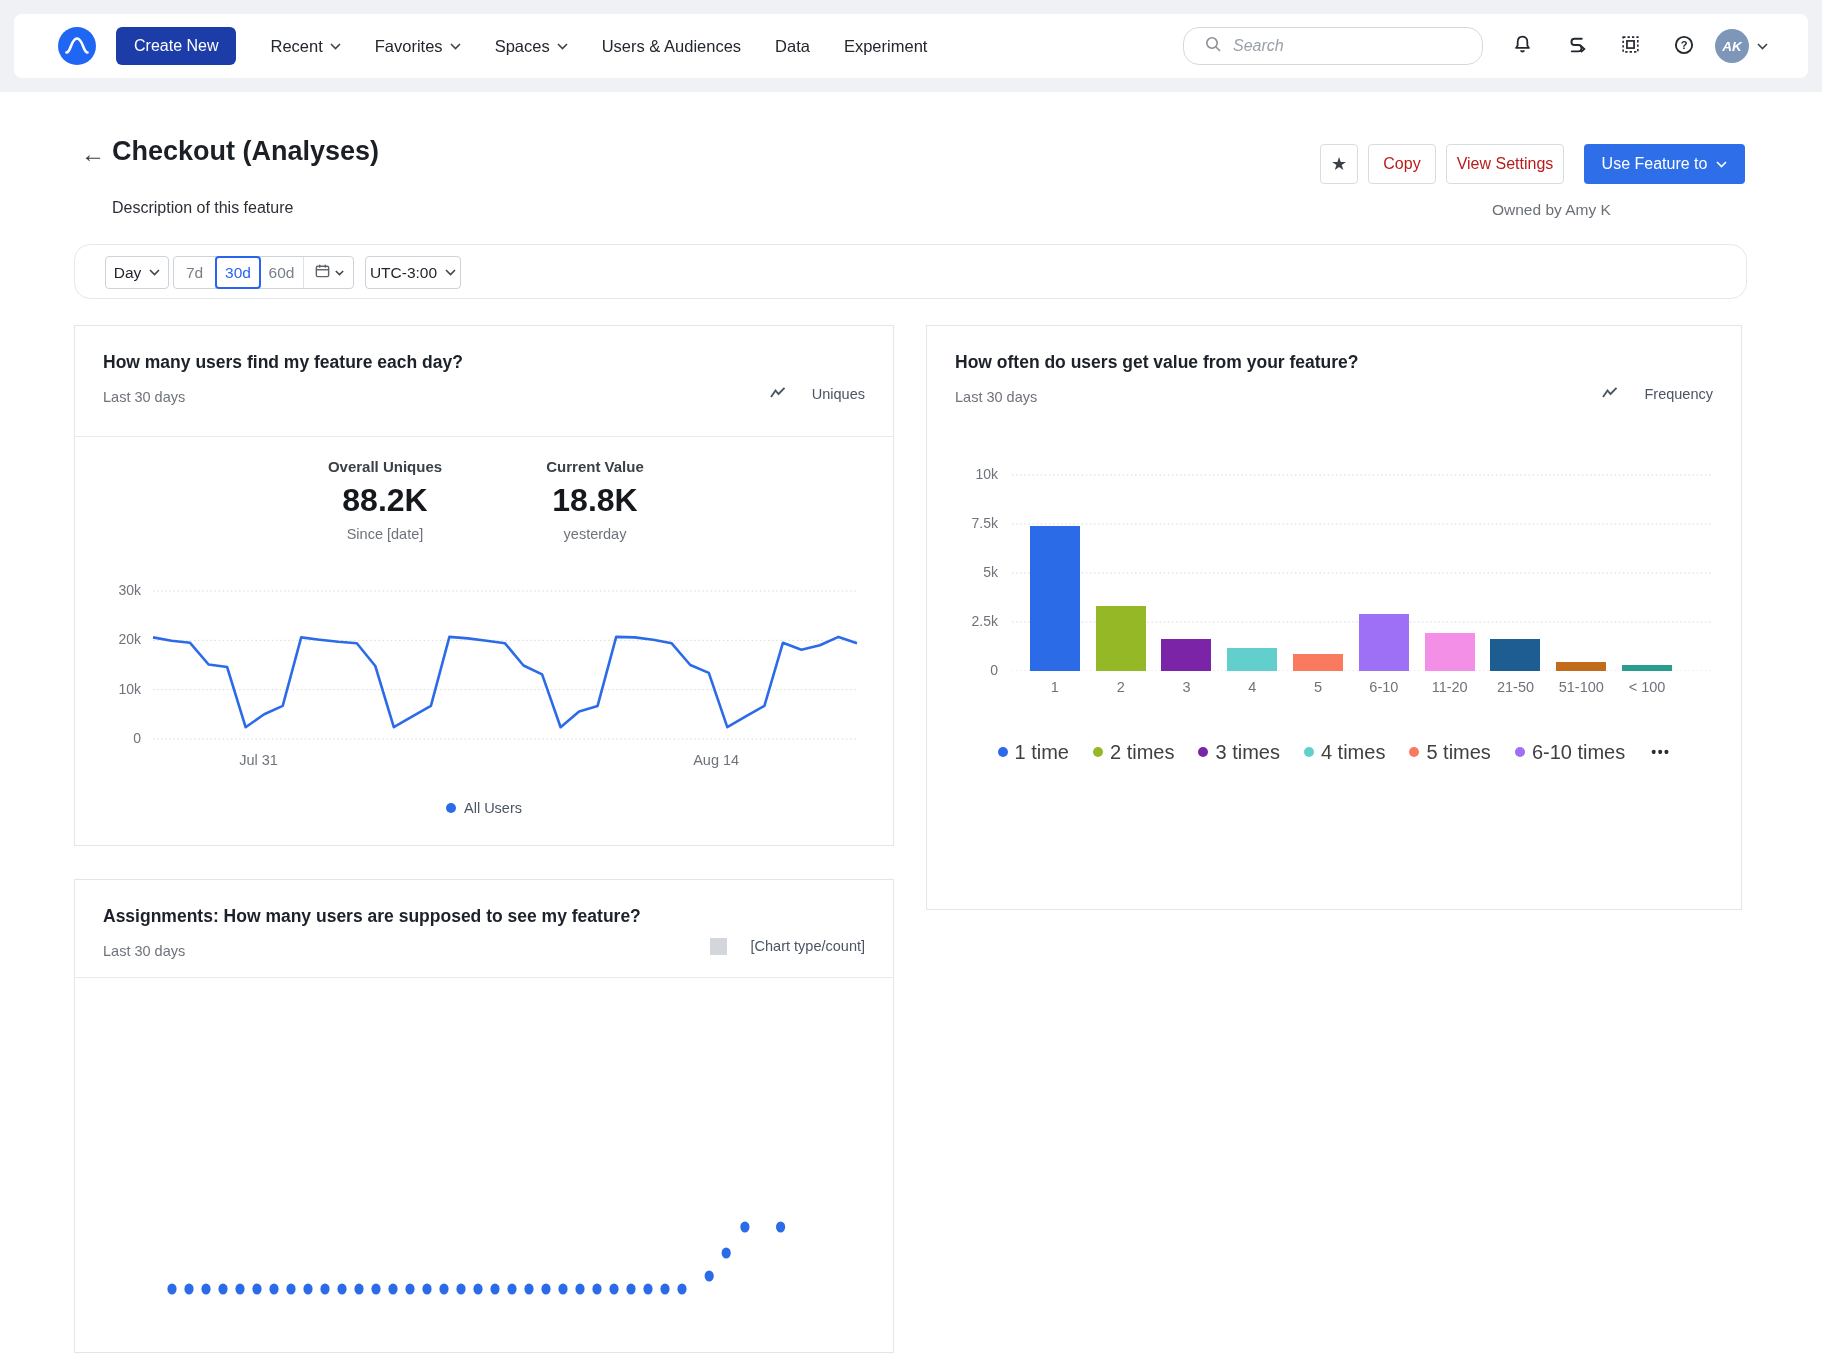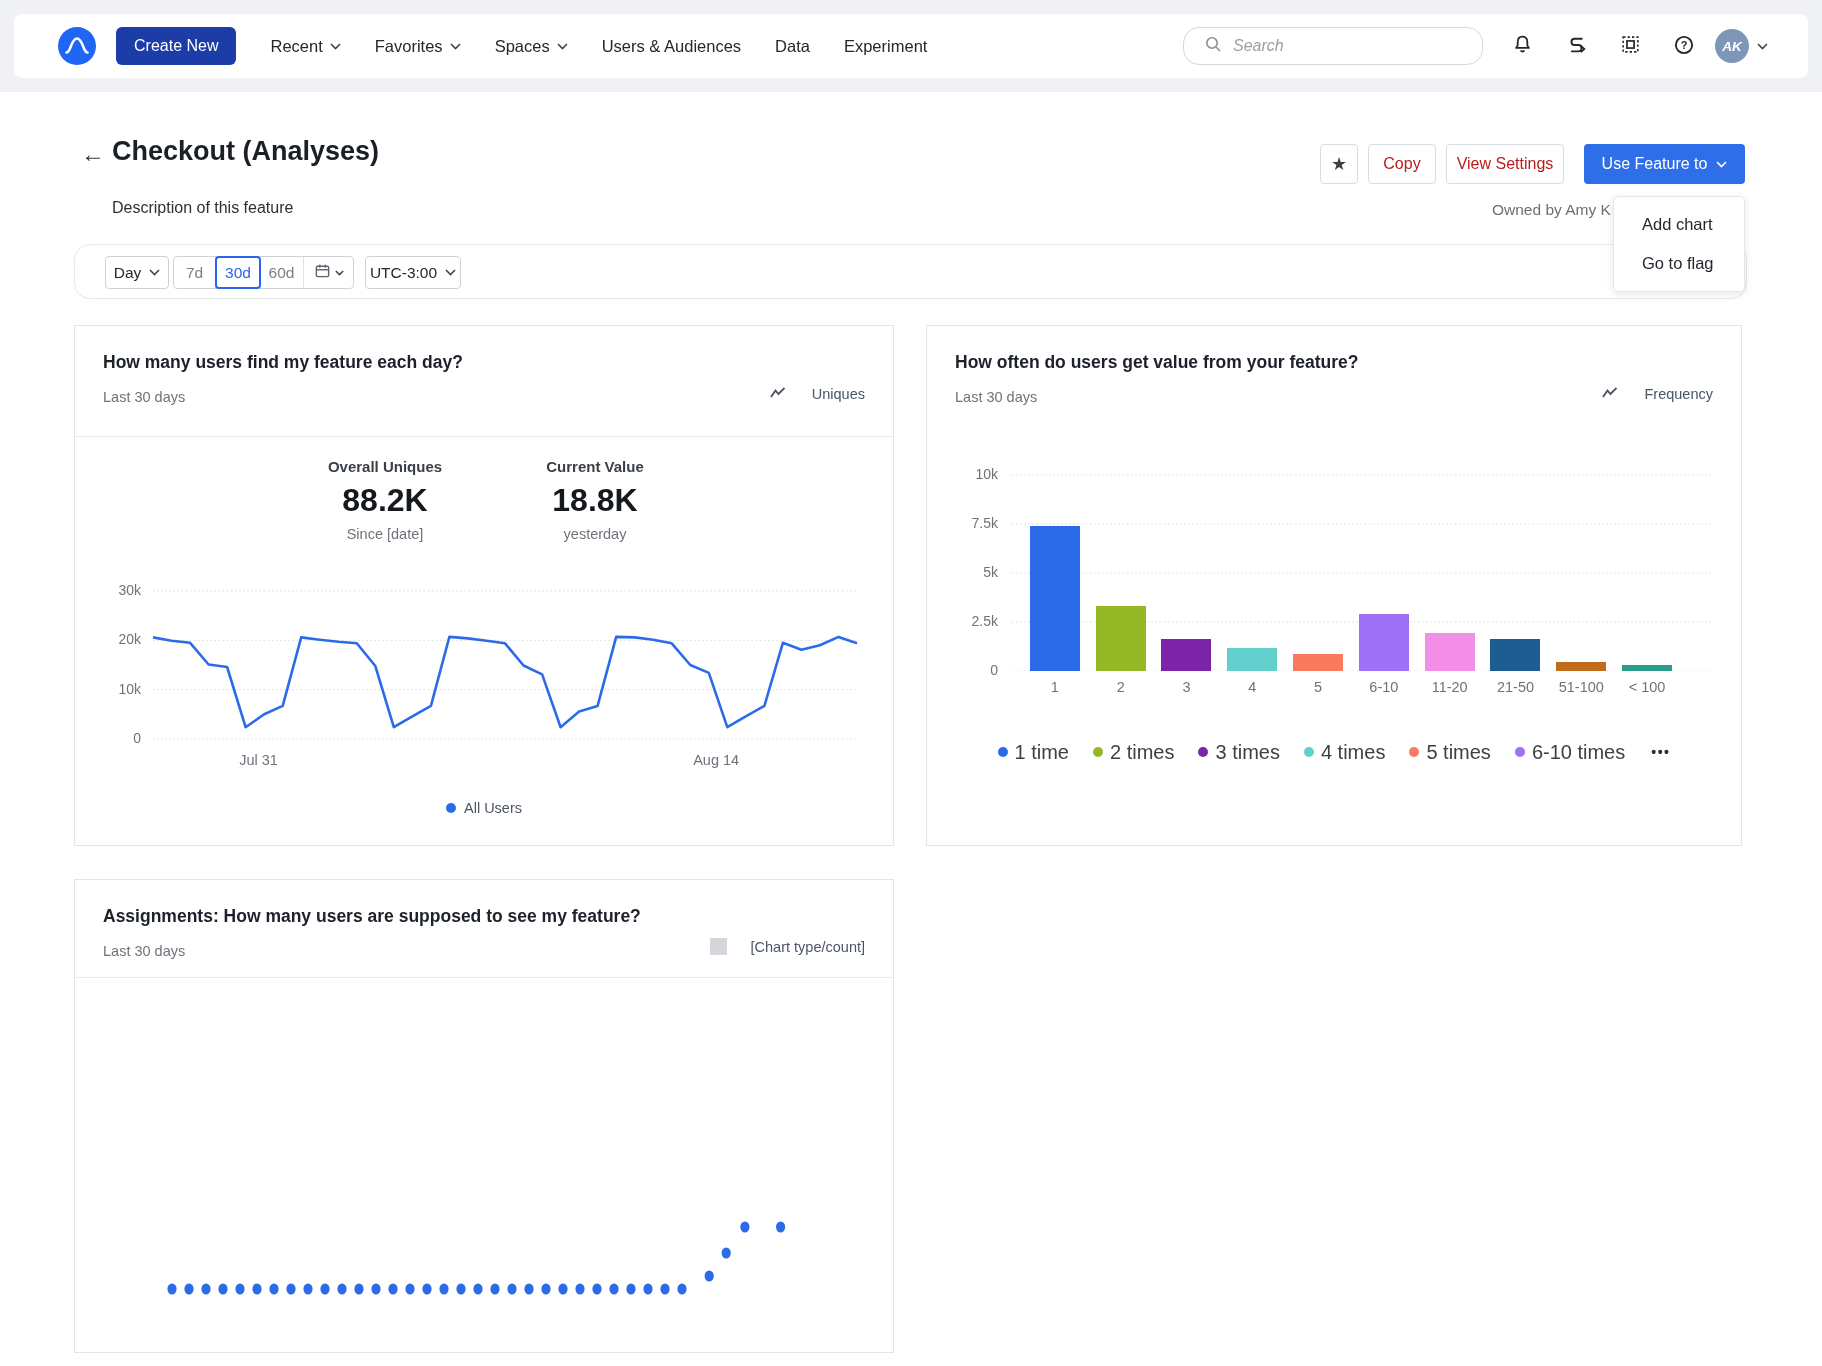--- a/index.html
+++ b/index.html
@@ -39,25 +39,25 @@
   .sel-day{left:30px;width:64px;}
   .seg{position:absolute;left:98px;top:11px;height:33px;display:flex;border:1px solid #ced3d9;border-radius:4px;background:#fff;box-sizing:border-box;}
   .seg-item{display:flex;align-items:center;justify-content:center;font-size:15.5px;color:#787f88;border-right:1px solid #dfe3e7;cursor:pointer;box-sizing:border-box;gap:4px;}
   .seg-7d{width:42px;}.seg-30d{width:46px;}.seg-60d{width:44px;}.seg-cal{width:49px;border-right:none;color:#5d636b;}
   .seg-item.selected{color:#2a63f0;border:2px solid #2a63f0;border-radius:4px;margin:-1px;background:#fff;z-index:2;font-weight:500;}
   .sel-tz{left:290px;width:96px;}
 
   
   .card{position:absolute;background:#fff;border:1px solid #e2e5e9;box-sizing:border-box;}
   .card1{left:74px;top:325px;width:820px;height:521px;}
-  .card2{left:926px;top:325px;width:816px;height:521px;}
+  .card2{left:926px;top:325px;width:816px;height:585px;}
   .card3{left:74px;top:879px;width:820px;height:474px;}
   .card-title{position:absolute;left:28px;top:26px;font-size:17.5px;font-weight:bold;color:#1d212a;}
   .card-sub{position:absolute;left:28px;top:63px;font-size:14.5px;color:#6e737b;}
-  .card-mode{position:absolute;right:28px;top:60px;display:flex;align-items:center;gap:24px;font-size:14.5px;color:#4b5563;}
+  .card-mode{position:absolute;right:28px;top:60px;display:flex;align-items:flex-start;gap:24px;font-size:14.5px;color:#4b5563;}
   .card-divider{position:absolute;left:0;right:0;top:110px;height:1px;background:#e9ebee;}
   .card3 .card-divider{top:97px;}
 
   
   .stats{position:absolute;top:132px;left:0;width:100%;}
   .stat{position:absolute;width:240px;text-align:center;}
   .stat-1{left:190px;} .stat-2{left:400px;}
   .stat-label{font-size:15px;font-weight:bold;color:#3a4048;}
   .stat-value{font-size:32px;font-weight:bold;color:#15181d;margin-top:7px;}
   .stat-sub{font-size:14.5px;color:#6e737b;margin-top:7px;}
@@ -186,24 +186,20 @@
   <button class="hbtn btn-view">View Settings</button>
   <button class="hbtn btn-use">
     <span>Use Feature to</span>
     <span class="chev" style="color:#fff">
         <svg width="11" height="7" viewBox="0 0 11 7">
           <path d="M1 1l4.5 4.5L10 1" fill="none" stroke="currentColor" stroke-width="1.6"></path>
         </svg>
       </span>
   </button>
 
-  <div class="menu">
-    <div class="menu-item">Add chart</div>
-    <div class="menu-item">Go to flag</div>
-  </div>
 
   <div class="toolbar">
     <div class="ctl sel-day">
       <span>Day</span>
       <span class="chev">
           <svg width="11" height="7" viewBox="0 0 11 7">
             <path d="M1 1l4.5 4.5L10 1" fill="none" stroke="currentColor" stroke-width="1.6"></path>
           </svg>
         </span>
     </div>

